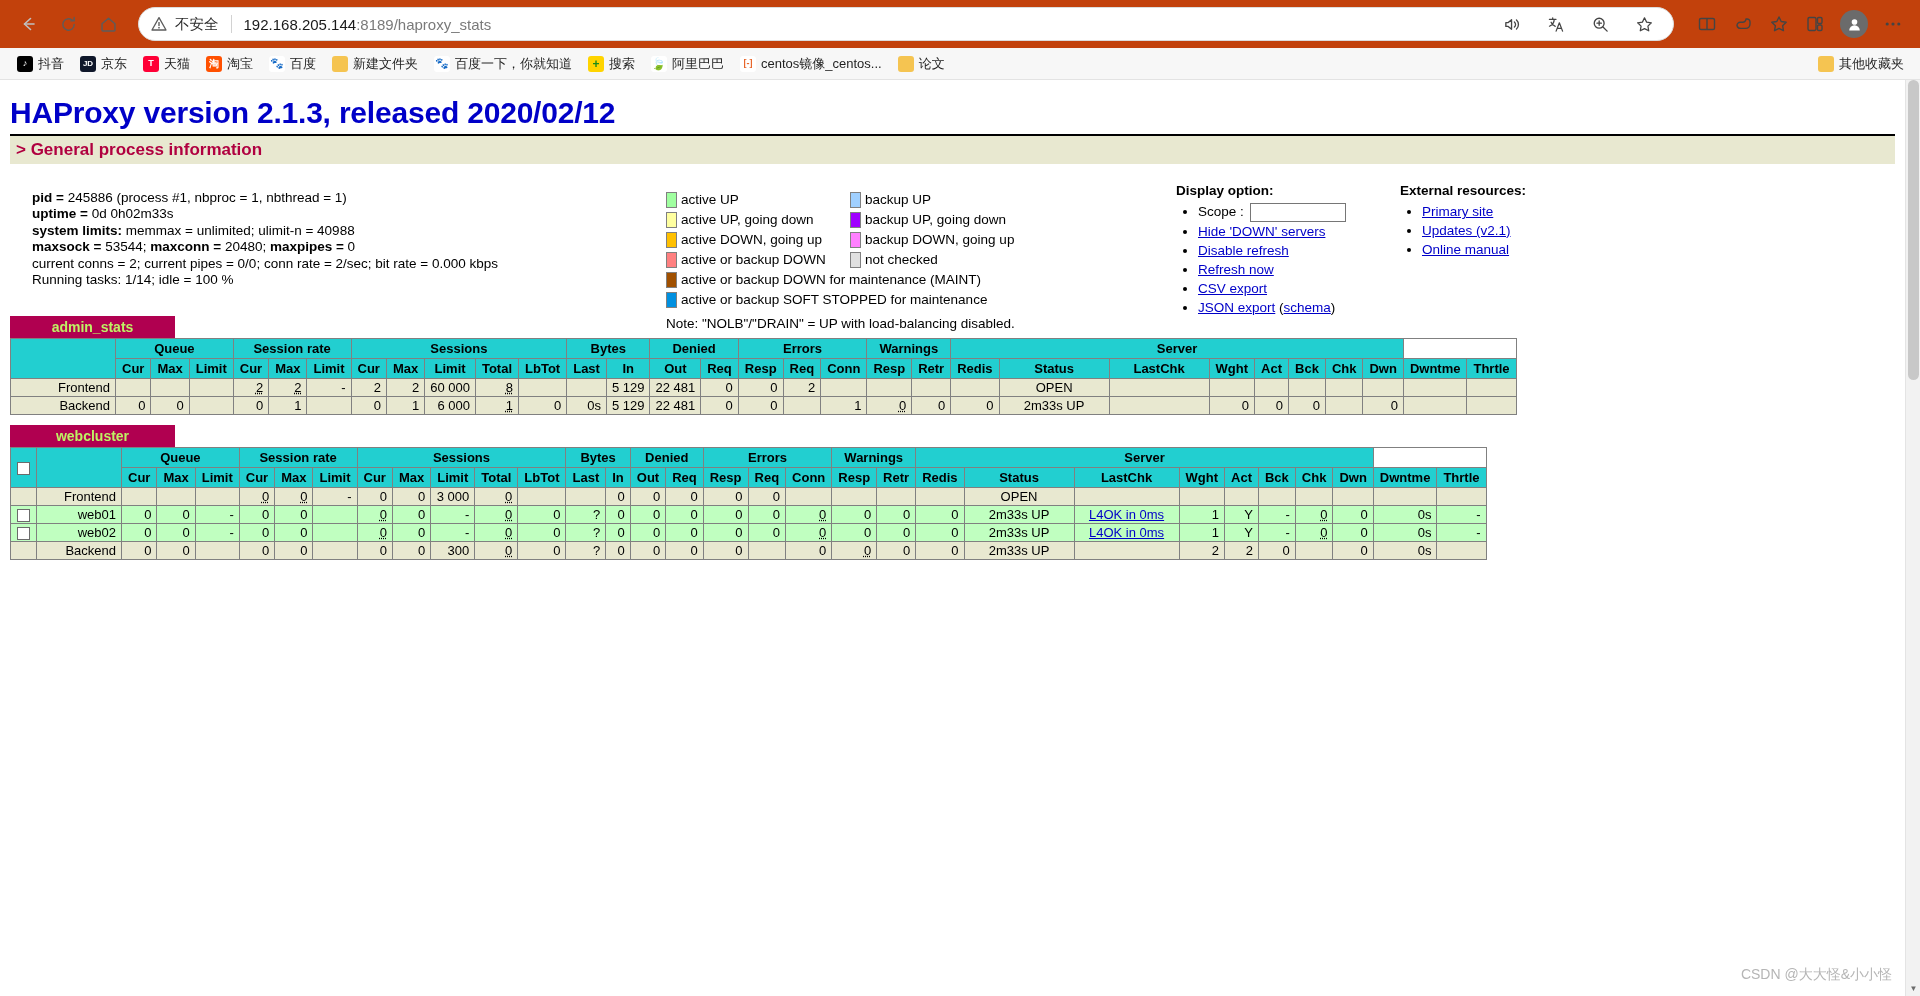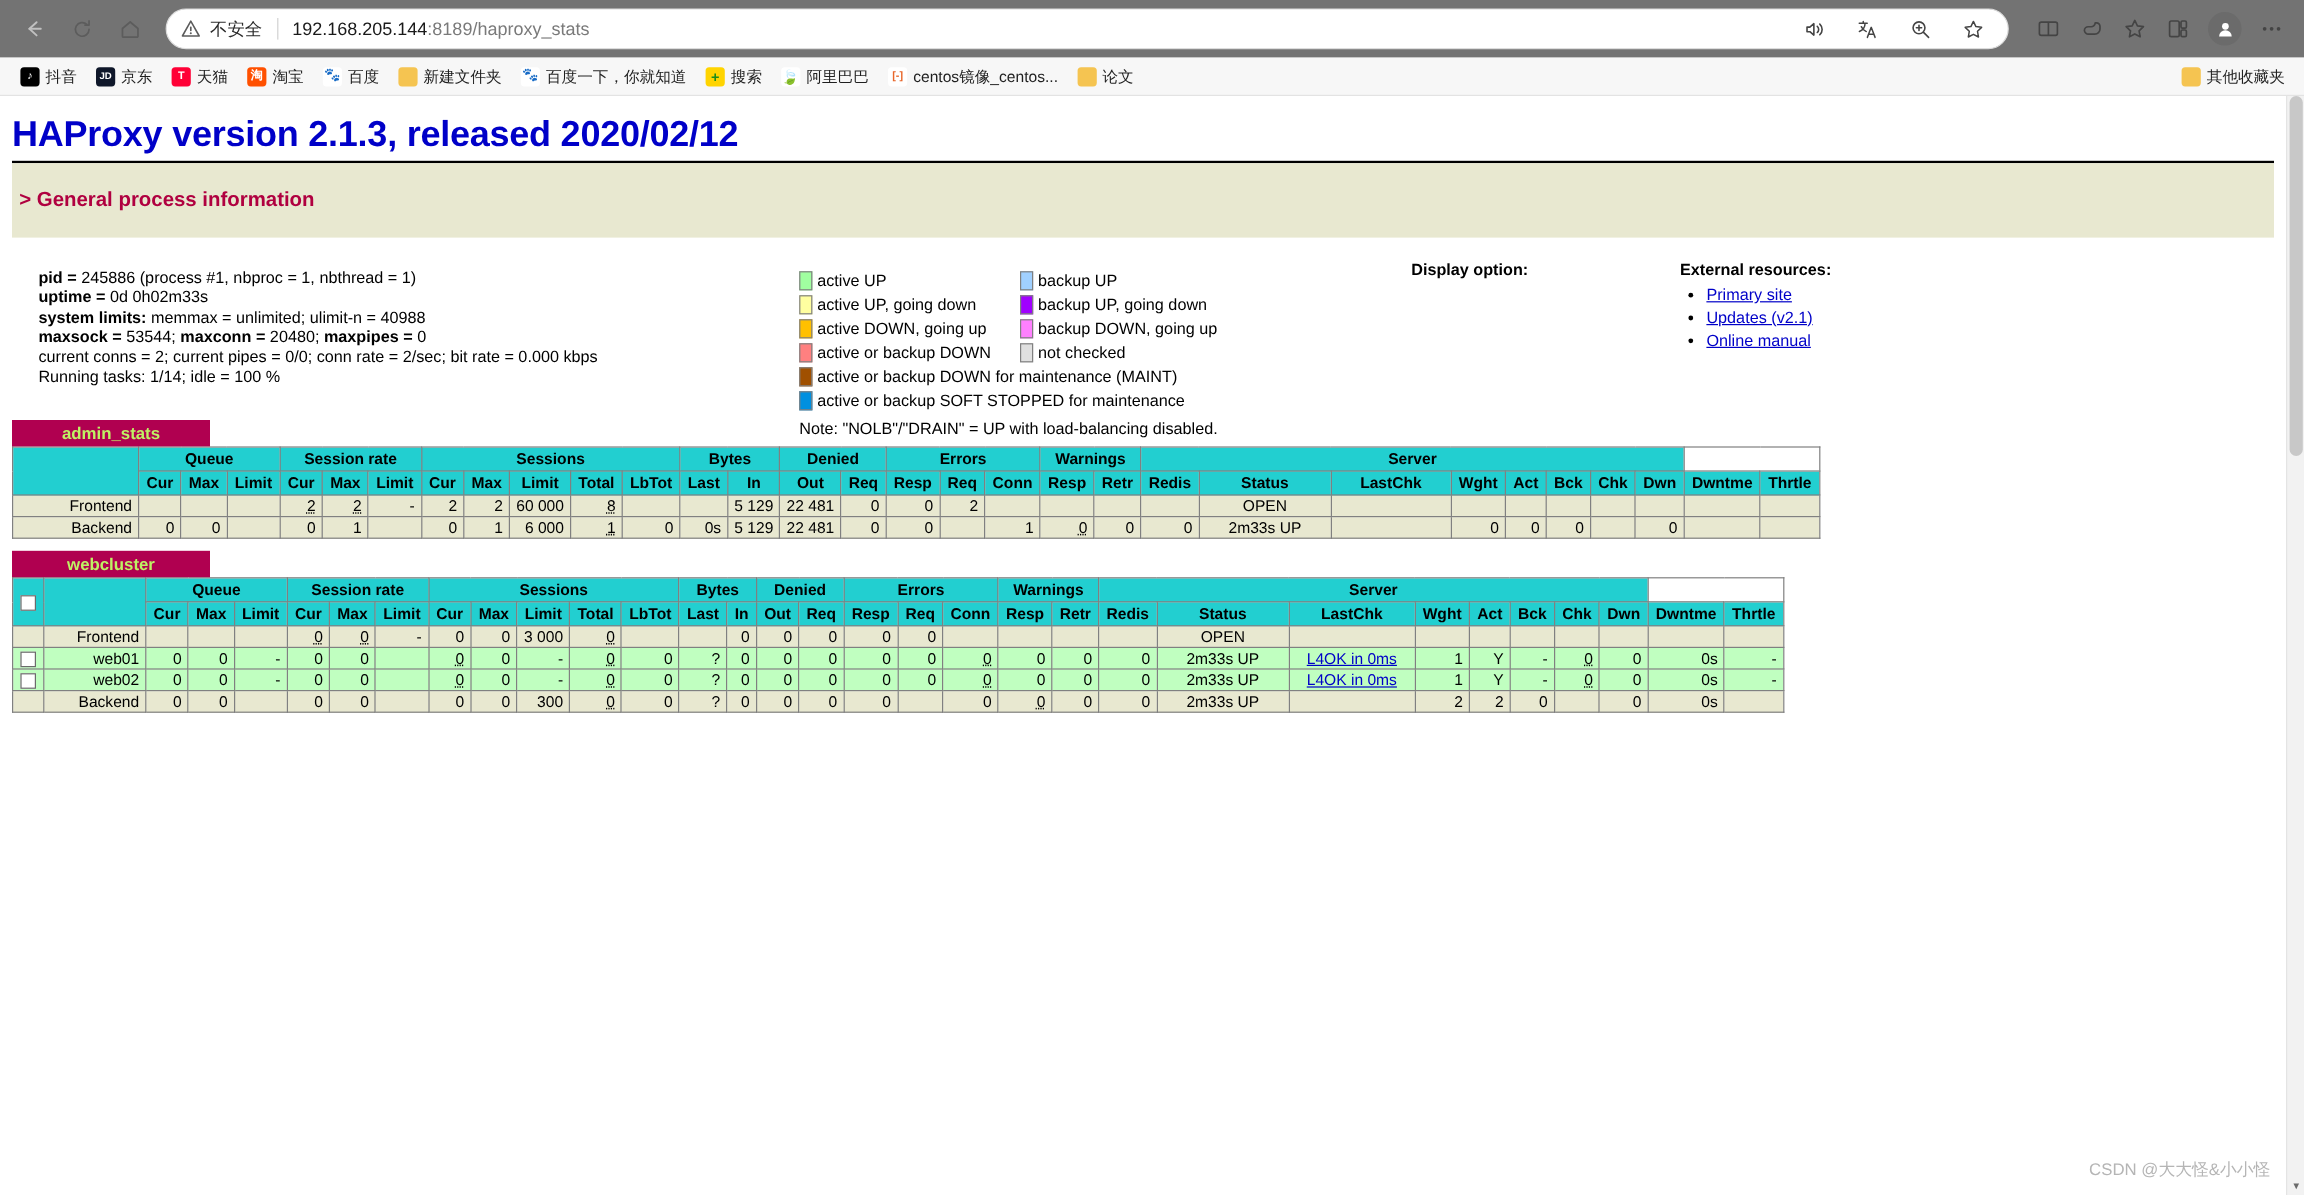--- a/index.html
+++ b/index.html
@@ -9,21 +9,21 @@
     font-family:"Liberation Sans", sans-serif;
     background:#ffffff;
     overflow:hidden;
   }
 
   
   .browser { width:1920px; height:996px; display:flex; flex-direction:column; background:#f7f7f7; }
 
   .toolbar {
     height:48px; flex:0 0 48px;
-    background:#737373;
+    background:#c2410c;
     display:flex; align-items:center; padding:16px 10px; gap:4px;
   }
   .navbtn {
     width:36px; height:36px; border-radius:6px;
     display:flex; align-items:center; justify-content:center;
     color:#5c5c5c; flex:0 0 auto;
   }
   .navbtn.disabled { color:#c0c0c0; }
   .navbtn svg { display:block; }
 
@@ -84,21 +84,21 @@
   }
   h2.stat {
     font-size:25px; color:#6a2a8c; margin:0 0 6px 0;
     font-style:italic; font-weight:bold;
   }
   hr.rule { border:none; border-top:2px solid #000; margin:4px 0 0 0; }
 
   .secbar {
     background:#e8e8d0; color:#b00040;
     font-size:17px; font-weight:bold;
-    padding:21px 6px; margin:0 0 2px 0;
+    padding:4px 6px; margin:0 0 2px 0;
   }
 
   .infowrap { position:relative; height:140px;margin-left:16px; }
 
   .procinfo { position:absolute; left:6px; top:24px; font-size:13.5px; line-height:16.4px; }
   .procinfo b { font-weight:bold; }
 
   
   .legend { position:absolute; left:640px; top:24px; font-size:13.5px; }
   .legend table { border-collapse:collapse; }
@@ -419,20 +419,33 @@
             </tr>
             <tr>
               <td colspan="2" class="note">Note: "NOLB"/"DRAIN" = UP with load-balancing disabled.</td>
             </tr>
           </tbody>
             </table>
         </div>
 
         <div class="dispopt">
           <div class="optTitle">Display option:</div>
+          <ul class="opts">
+            <li>
+              <span>Scope :</span>
+              <input class="scope-input" type="text" value="" style="">
+            </li>
+            <li><a class="lnk" href="#">Hide 'DOWN' servers</a></li>
+            <li><a class="lnk" href="#">Disable refresh</a></li>
+            <li><a class="lnk" href="#">Refresh now</a></li>
+            <li><a class="lnk" href="#">CSV export</a></li>
+            <li>
+              <a class="lnk" href="#">JSON export</a><span> (</span><a class="lnk" href="#">schema</a><span>)</span>
+            </li>
+          </ul>
         </div>
 
         <div class="extres">
           <div class="optTitle">External resources:</div>
           <ul class="opts">
             <li><a class="lnk" href="#">Primary site</a></li>
             <li><a class="lnk" href="#">Updates (v2.1)</a></li>
             <li><a class="lnk" href="#">Online manual</a></li>
           </ul>
         </div>

